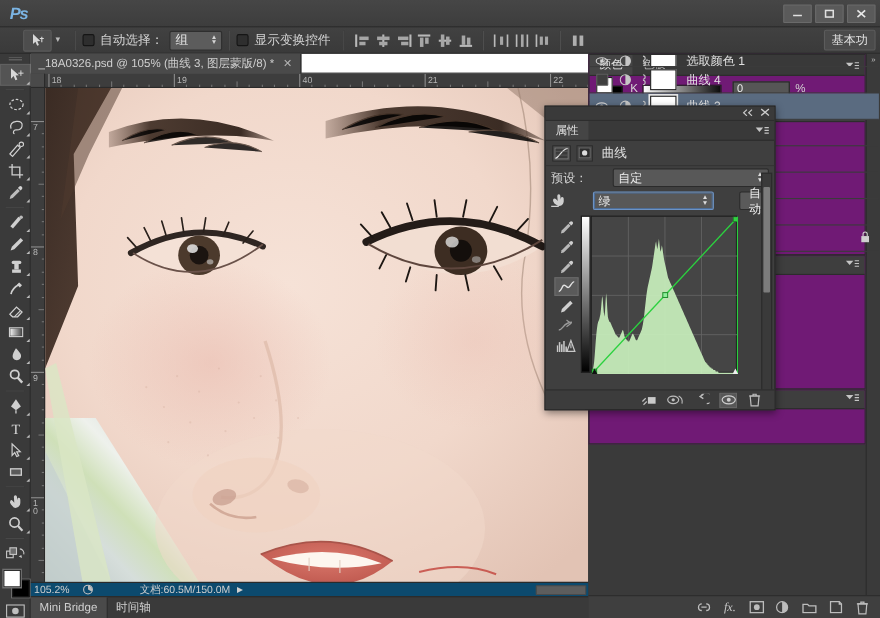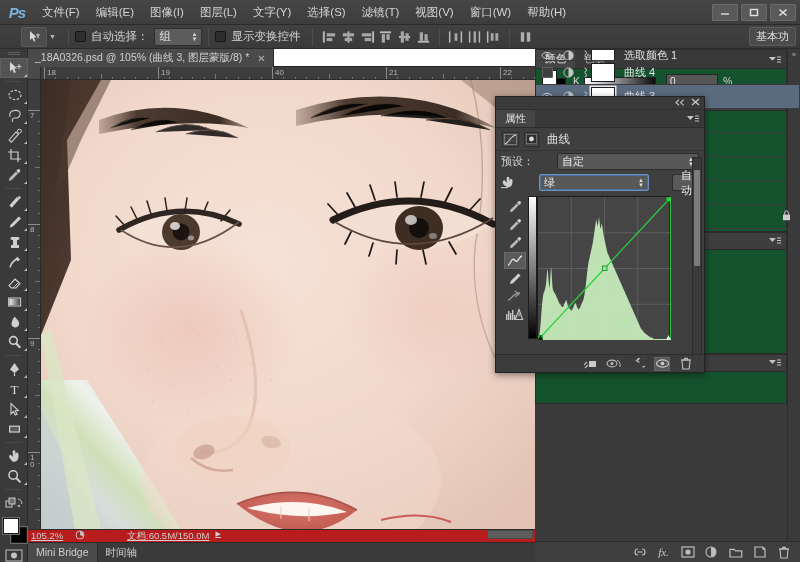--- a/index.html
+++ b/index.html
@@ -117,43 +117,43 @@
 
   .canvas-area {
     position:absolute; left:41px; top:80px; right:265px; bottom:33px;
     background:#2c2c2c; overflow:hidden;
   }
   .photo { position:absolute; inset:0; }
 
   
   .statusbar {
     position:absolute; left:28px; bottom:20px; right:265px; height:13px;
-    background:#b91c1c; border-top:1px solid #2a2a2a;
-    display:flex; font-size:9.5px; color:#cfcfcf;text-decoration:underline;
+    background:#0c4a6e; border-top:1px solid #2a2a2a;
+    display:flex; align-items:center; font-size:9.5px; color:#cfcfcf;
   }
   .sb-zoom { width:45px; padding-left:3px; }
   .sb-ico { width:14px; display:flex; justify-content:center; }
   .sb-doc { padding-left:40px; white-space:nowrap; }
   .sb-tri { margin-left:6px; font-size:7px; }
   .sb-scroll { margin-left:auto; width:46px; height:9px; background:#5d5d5d; border:1px solid #4a4a4a; border-radius:1px; margin-right:2px;}
 
   .bottombar {
     position:absolute; left:28px; bottom:0; right:265px; height:20px;
     background:#3a3a3a; border-top:1px solid #2a2a2a; display:flex; align-items:flex-start;
   }
   .btab { height:19px; line-height:19px; padding:0 8px; font-size:10.5px; color:#cfcfcf; }
   .btab.sel { background:#4a4a4a; border-right:1px solid #2b2b2b; }
 
   
   .dock { position:absolute; right:0; top:49px; width:265px; bottom:0; background:#3a3a3a; }
   .dock-rail { position:absolute; right:0; top:0; width:13px; bottom:0; background:#3a3a3a; border-left:1px solid #2c2c2c; }
 
   .panel {
     position:absolute; left:0; right:13px;
-    background:#14532d; border:1px solid #2c2c2c;
+    background:#701a75; border:1px solid #2c2c2c;
   }
   .panel-tabs {
     height:19px; background:#393939; display:flex; align-items:stretch;
     border-bottom:1px solid #2c2c2c;
   }
   .ptab {
     padding:0 9px; display:flex; align-items:center; font-size:10.5px; color:#b7b7b7;
   }
   .ptab.sel { background:#454545; color:#e2e2e2; }
   .pmenu { margin-left:auto; display:flex; align-items:center; padding-right:5px; gap:3px; }
@@ -243,32 +243,20 @@
   .scroll-v { position:absolute; right:2px; top:60px; width:10px; height:199px; background:#3a3a3a; border:1px solid #2b2b2b;}
   .scroll-thumb { position:absolute; left:1px; top:12px; width:6px; height:96px; background:#7c7c7c; border-radius:1px;}
 </style>
 </head>
 <body>
 
 <div class="app">
 
   <div class="menubar">
     <div class="ps-logo">Ps</div>
-    <div id="menu-items" style="display:flex;">
-        <div class="menu-item">文件(F)</div>
-        <div class="menu-item">编辑(E)</div>
-        <div class="menu-item">图像(I)</div>
-        <div class="menu-item">图层(L)</div>
-        <div class="menu-item">文字(Y)</div>
-        <div class="menu-item">选择(S)</div>
-        <div class="menu-item">滤镜(T)</div>
-        <div class="menu-item">视图(V)</div>
-        <div class="menu-item">窗口(W)</div>
-        <div class="menu-item">帮助(H)</div>
-      </div>
     <div class="win-btns">
       <div class="win-btn">
         <svg width="10" height="8">
             <line x1="1" y1="6" x2="9" y2="6" stroke="#e0e0e0" stroke-width="1.4"></line>
           </svg>
       </div>
       <div class="win-btn">
         <svg width="10" height="9">
             <rect x="1.5" y="1.5" width="7" height="6" fill="none" stroke="#e0e0e0" stroke-width="1.4"></rect>
           </svg>

